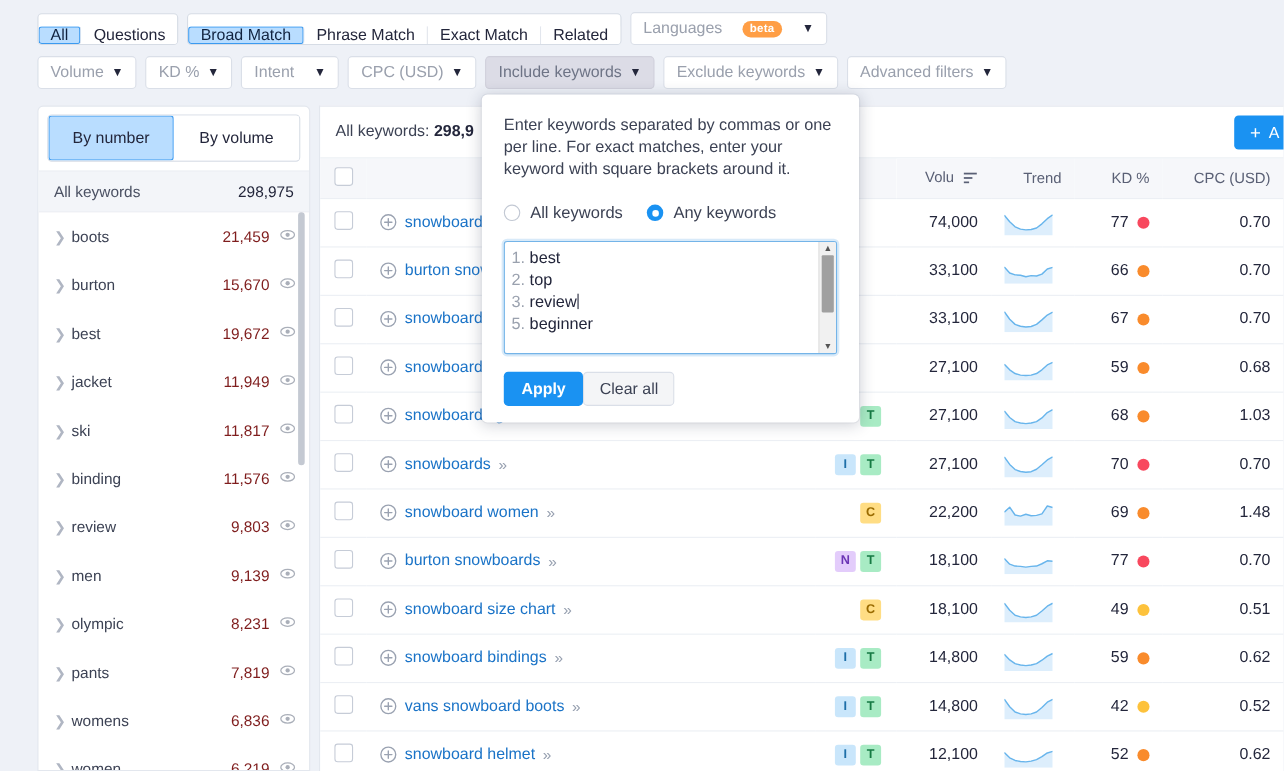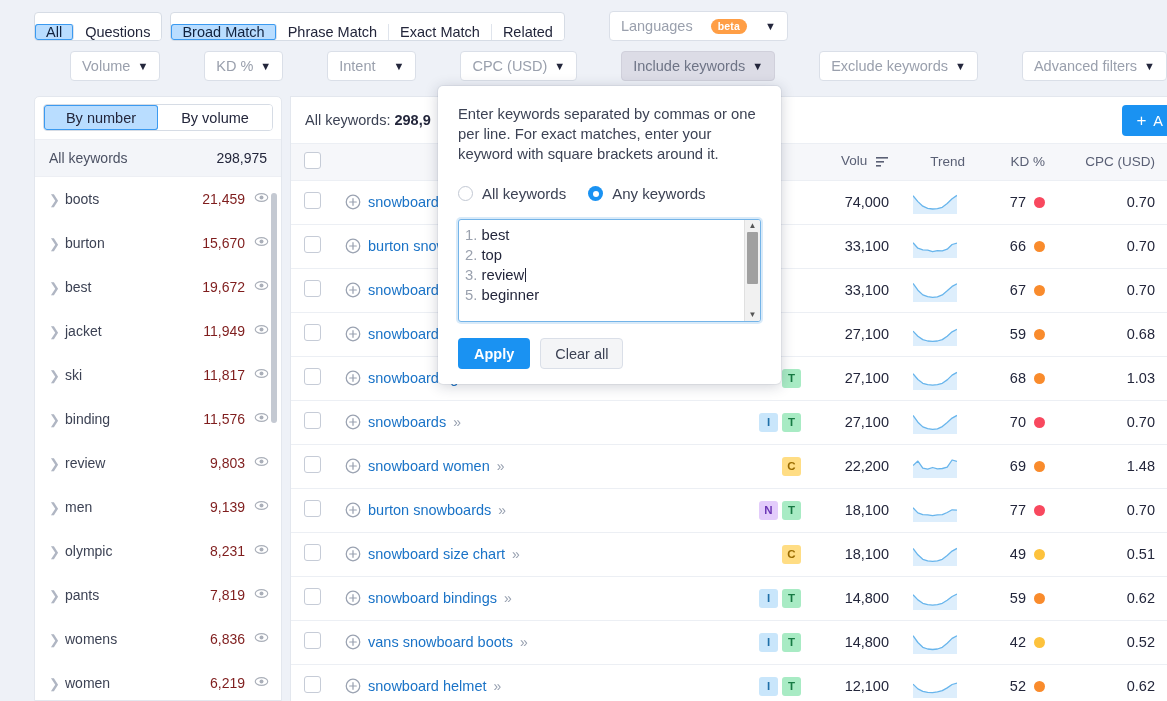--- a/index.html
+++ b/index.html
@@ -36,40 +36,40 @@
   .seg.active {
     background: #b9ddff; color: #10223f; font-weight: 400;
     box-shadow: inset 0 0 0 1px #3b9af0; border-radius: 3px;
   }
 
   .pill {
     display: flex; align-items: center; gap: 7px;
     height: 30px; padding: 0 11px;
     background: #fff; border: 1px solid #dadfe8; border-radius: 4px;
     font-size: 14.5px; color: #9aa0ad; margin-right: 8px;
-    cursor: pointer; white-space: nowrap; margin-left: 36px;
+    cursor: pointer; white-space: nowrap;
   }
   .pill.wide-gap { gap: 18px; }
   .pill.active-filter { background: #dcdce6; border-color: #d0d0db; color: #6e7486; }
   .pill .caret { color: #23263b; font-size: 11px; line-height: 1; }
   .badge-beta {
     background: #ff9e45; color: #fff; font-size: 10.5px; font-weight: bold;
     border-radius: 8px; padding: 1px 7px 2px; letter-spacing: .2px;
   }
 
   
   .sidebar {
     position: absolute; left: 34px; top: 96px; width: 248px; height: 605px;
     background: #fff; border: 1px solid #e3e7ee; border-radius: 5px 5px 0 0;
     overflow: hidden;
   }
   .toggle-wrap { padding: 7px 8px 8px; }
   .toggle {
     display: flex; border: 1px solid #d6dce5; border-radius: 4px; overflow: hidden;
-    height: 27px;
+    height: 43px;
   }
   .toggle div {
     flex: 1; display: flex; align-items: center; justify-content: center;
     font-size: 14.5px; color: #23263b; cursor: pointer; background: #fff;
   }
   .toggle div.active { background: #b9ddff; box-shadow: inset 0 0 0 1px #3b9af0; border-radius: 3px; }
 
   .kw-all {
     display: flex; justify-content: space-between; align-items: center;
     padding: 10px 14px; background: #f3f5f9;
@@ -195,21 +195,21 @@
     vertical-align: -2px; margin-left: 1px;
   }
   .tascroll {
     width: 16px; background: #f1f1f1; border-left: 1px solid #e0e0e0;
     display: flex; flex-direction: column; align-items: center;
     justify-content: space-between; padding: 2px 0;
   }
   .ta-arrow { font-size: 8px; color: #555; line-height: 1; }
   .ta-thumb { width: 11px; flex: none; height: 52px; background: #a0a0a0; border-radius: 1px; margin-top: 2px; }
   .ta-spacer { flex: 1; }
-  .pop-actions { display: flex; align-items: center; gap: 10px; margin-top: 16px; }
+  .pop-actions { display: flex; align-items: center; margin-top: 16px; }
   .btn-apply {
     background: #1a92f2; color: #fff; border: none; border-radius: 4px;
     height: 31px; padding: 0 16px; font-size: 14.5px; font-weight: bold;
     cursor: pointer; font-family: inherit;
   }
   .btn-clear {
     background: #f4f5f7; color: #3c4254; border: 1px solid #dadfe8; border-radius: 4px;
     height: 31px; padding: 0 14px; font-size: 14.5px; cursor: pointer; font-family: inherit;
   }
 </style>

